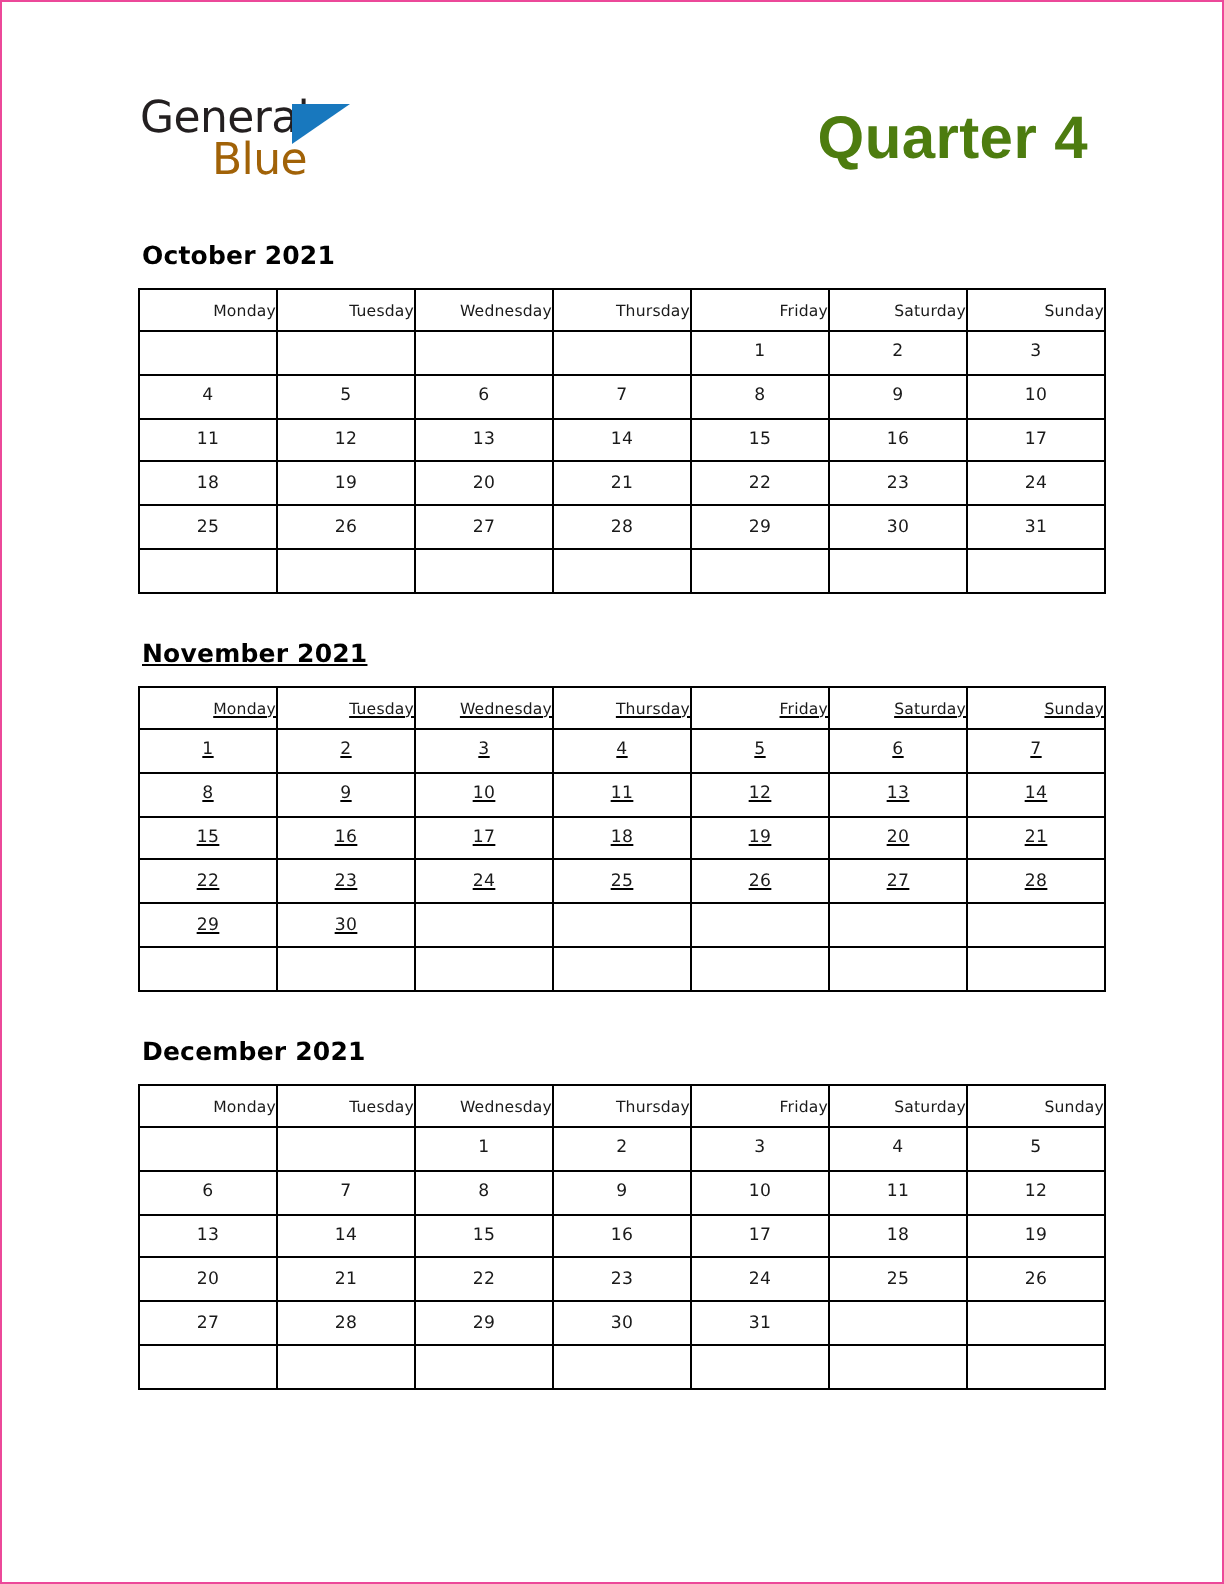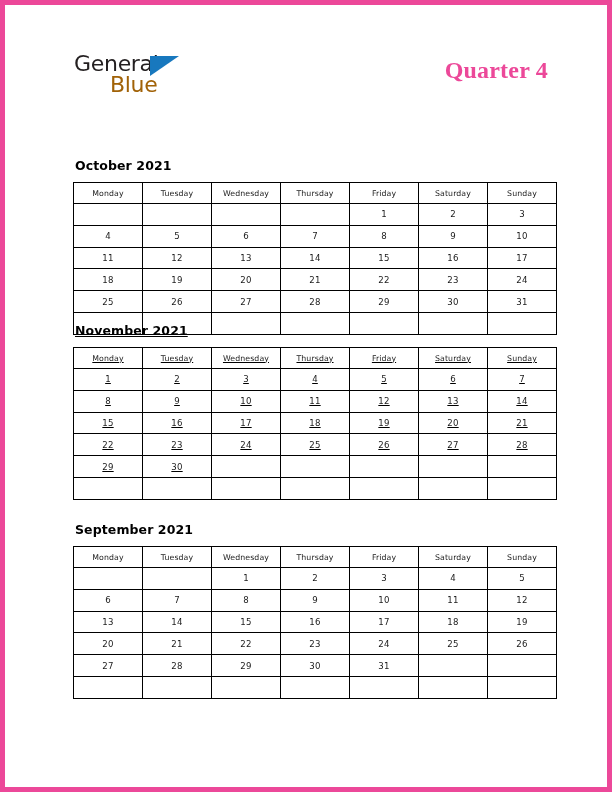--- a/index.html
+++ b/index.html
@@ -12,21 +12,21 @@
     height: 792px;
     font-family: "Liberation Sans", sans-serif;
     color: #000000;
     overflow: hidden;
   }
   .page {
     position: relative;
     width: 612px;
     height: 792px;
     box-sizing: border-box;
-    border: 5px solid #ec4899;
+    border: 1px solid #ec4899;
     background: #ffffff;
   }
 
   
   .header {
     position: absolute;
     left: 0;
     top: 0;
     width: 612px;
     height: 112px;
@@ -67,35 +67,35 @@
     width: 0;
     height: 0;
     border-left: 29px solid #1878be;
     border-bottom: 20px solid transparent;
   }
 
   .quarter-title {
     position: absolute;
     right: 69px;
     top: 52px;
-    font-family: Liberation Serif, serif;
-    font-size: 24px;
+    font-family: Liberation Sans, sans-serif;
+    font-size: 30px;
     font-weight: bold;
     letter-spacing: 0.2px;
-    color: #ec4899;
+    color: #4d7c0f;
     white-space: nowrap;
   }
 
   
   .month-block {
     position: absolute;
     left: 68px;
     width: 476px;
   }
-  #month-0 { top: 119px; margin-top: 34px; }
+  #month-0 { top: 119px; }
   #month-1 { top: 318px; text-decoration: underline; }
   #month-2 { top: 517px; }
 
   .month-title {
     font-family: "DejaVu Sans", sans-serif;
     font-size: 12.5px;
     font-weight: bold;
     color: #000000;
     margin: 0 0 9px 2px;
     letter-spacing: 0.1px;
@@ -115,20 +115,21 @@
     vertical-align: middle;
     padding: 0;
     font-family: "DejaVu Sans", sans-serif;
     font-weight: normal;
     color: #1a1a1a;
   }
   table.cal th {
     font-size: 7.8px;
     height: 20px;
     letter-spacing: 0.1px;
+    text-align: right;
   }
   table.cal td {
     font-size: 8.6px;
     height: 20.8px;
     letter-spacing: 0.2px;
   }
 </style>
 </head>
 <body>
 
@@ -285,21 +286,21 @@
             <td></td>
             <td></td>
             <td></td>
             <td></td>
           </tr>
       </tbody>
     </table>
   </div>
 
   <div class="month-block" id="month-2">
-    <div class="month-title">September 2021</div>
+    <div class="month-title">December 2021</div>
     <table class="cal">
       <thead>
         <tr>
           <th>Monday</th>
           <th>Tuesday</th>
           <th>Wednesday</th>
           <th>Thursday</th>
           <th>Friday</th>
           <th>Saturday</th>
           <th>Sunday</th>

